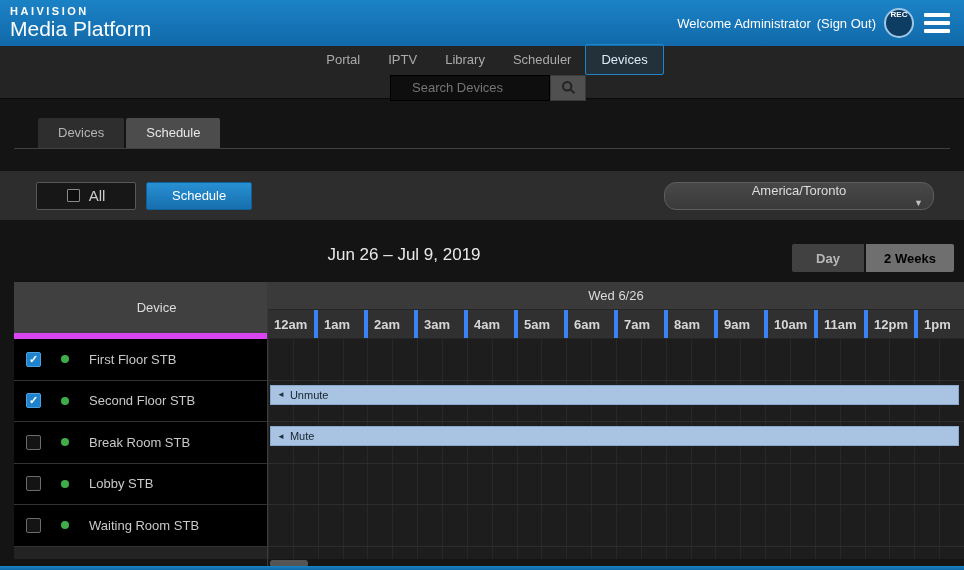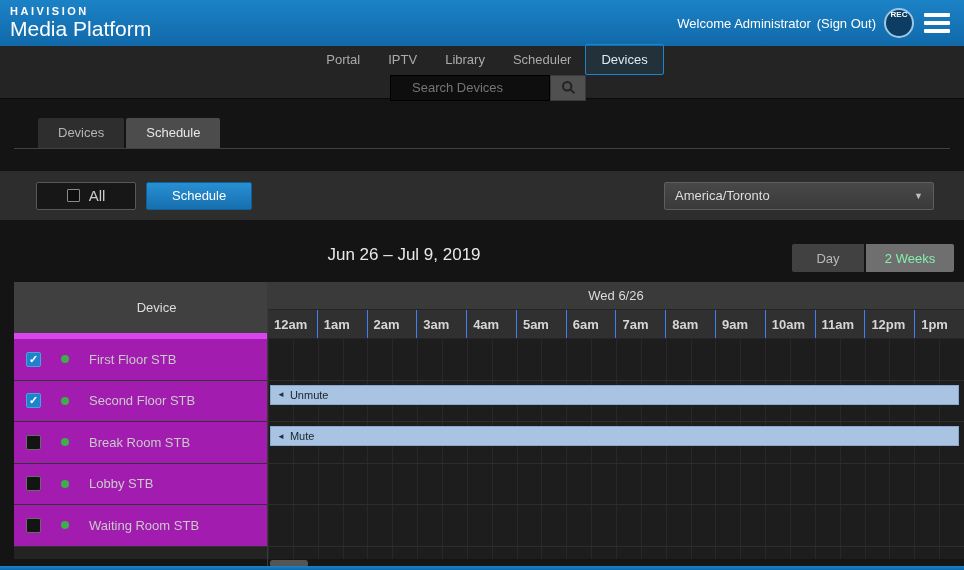--- a/index.html
+++ b/index.html
@@ -39,52 +39,52 @@
   .tab.active { background:#4c4c4c; color:#e8e8e8; }
 
   
   .toolbar { margin-top:22px; height:49px; background:#2d2d2d; display:flex; align-items:center; padding:0 30px 0 36px; }
   .all-btn { display:flex; align-items:center; justify-content:center; gap:9px; width:100px; height:28px;
              background:#171717; border:1px solid #585858; border-radius:2px; color:#ccc; font-size:15px; cursor:pointer; }
   .all-cb { width:13px; height:13px; background:#0e0e0e; border:1px solid #8a8a8a; border-radius:1px; }
   .schedule-btn { margin-left:10px; height:28px; padding:0 25px; background:linear-gradient(#2790d3,#176fae);
                   border:1px solid #0f5f98; border-radius:2px; color:#fff; font-size:13px; cursor:pointer; }
   .tz-select { margin-left:auto; width:270px; height:28px; background:linear-gradient(#484848,#3a3a3a);
-               border:1px solid #5e5e5e; border-radius:2px; display:flex; align-items:center;
-               padding:0 10px; color:#ddd; font-size:13px; cursor:pointer; }
+               border:1px solid #5e5e5e; border-radius:12px; display:flex; align-items:center;
+               padding:0 10px; color:#ddd; font-size:13px; cursor:pointer;flex-direction:column; }
   .tz-chev { margin-left:auto; font-size:9px; color:#c0c0c0; }
 
   
   .datebar { position:relative; height:46px; margin-top:16px; }
   .range { position:absolute; left:14px; width:780px; top:9px; text-align:center; color:#e9e9e9; font-size:17px; }
   .range-toggle { position:absolute; right:10px; top:8px; display:flex; gap:2px; }
-  .rt-btn { height:28px; font-size:13px; border:none; cursor:pointer; }
+  .rt-btn { height:28px; font-size:13px; border:none; cursor:pointer;font-weight:bold; }
   .rt-day { width:72px; background:#414141; color:#b9b9b9; border-radius:2px 0 0 2px; }
-  .rt-weeks { width:88px; background:#6f6f6f; color:#86efac; border-radius:0 2px 2px 0; }
+  .rt-weeks { width:88px; background:#6f6f6f; color:#000000; border-radius:0 2px 2px 0; }
 
   
   .grid { margin-left:14px; display:flex; }
   .col-devices { width:254px; flex:none; border-right:1px solid #3a3a3a; }
   .device-header { height:57px; background:#404040; color:#ddd; font-size:13px;
                    display:flex; align-items:center; justify-content:center; border-bottom:6px solid #d946ef;padding-left:32px; }
-  .device-row { height:41.5px; background:#a21caf; border-bottom:1px solid #333;
+  .device-row { height:41.5px; background:#000000; border-bottom:1px solid #333;
                 display:flex; align-items:center; padding-left:12px; gap:20px; }
   .cb { width:15px; height:15px; border-radius:2px; background:#141414; border:1px solid #6b6b6b;
         flex:none; position:relative; cursor:pointer; }
   .cb.checked { background:#1e82cc; border-color:#4da0dd; }
   .cb.checked::after { content:"\2713"; color:#fff; font-size:11px; font-weight:bold; position:absolute; left:2px; top:0; }
   .status-dot { width:8px; height:8px; border-radius:50%; background:#3fae49; flex:none; }
   .device-name { color:#c9c9c9; font-size:13px; }
   .device-filler { height:12px; background:#232323; }
 
   .col-timeline { flex:1 1 auto; overflow:hidden; }
   .day-label { height:28px; background:#3a3a3a; color:#dcdcdc; font-size:13px;
                display:flex; align-items:center; justify-content:center; border-bottom:1px solid #262626; }
   .time-row { height:29px; background:#303030; display:flex; border-bottom:1px solid #262626; }
-  .time-cell { flex:1 1 0; border-left:1px solid #3b82f6; color:#d6d6d6; font-size:13px; font-weight:bold;
+  .time-cell { flex:1 1 0; border-left:4px solid #3b82f6; color:#d6d6d6; font-size:13px; font-weight:bold;
                display:flex; align-items:center; padding-left:6px; overflow:hidden; white-space:nowrap; }
   .time-cell:first-child { border-left:none; }
 
   .tl-row { height:41.5px; background-color:#1d1d1d; border-bottom:1px solid #2d2d2d; position:relative;
             background-image:repeating-linear-gradient(to right,#282828 0,#282828 1px,transparent 1px,transparent 24.857px); }
   .event-bar { position:absolute; left:2px; right:5px; top:4px; height:20px; background:#a9c4e2;
                border:1px solid #8aa8cd; display:flex; align-items:center; gap:5px; padding:0 6px;
                color:#18242f; font-size:11px; cursor:pointer; }
   .speaker { font-size:8px; color:#22303d; }
   .tl-filler { height:12px; background-color:#1d1d1d;

